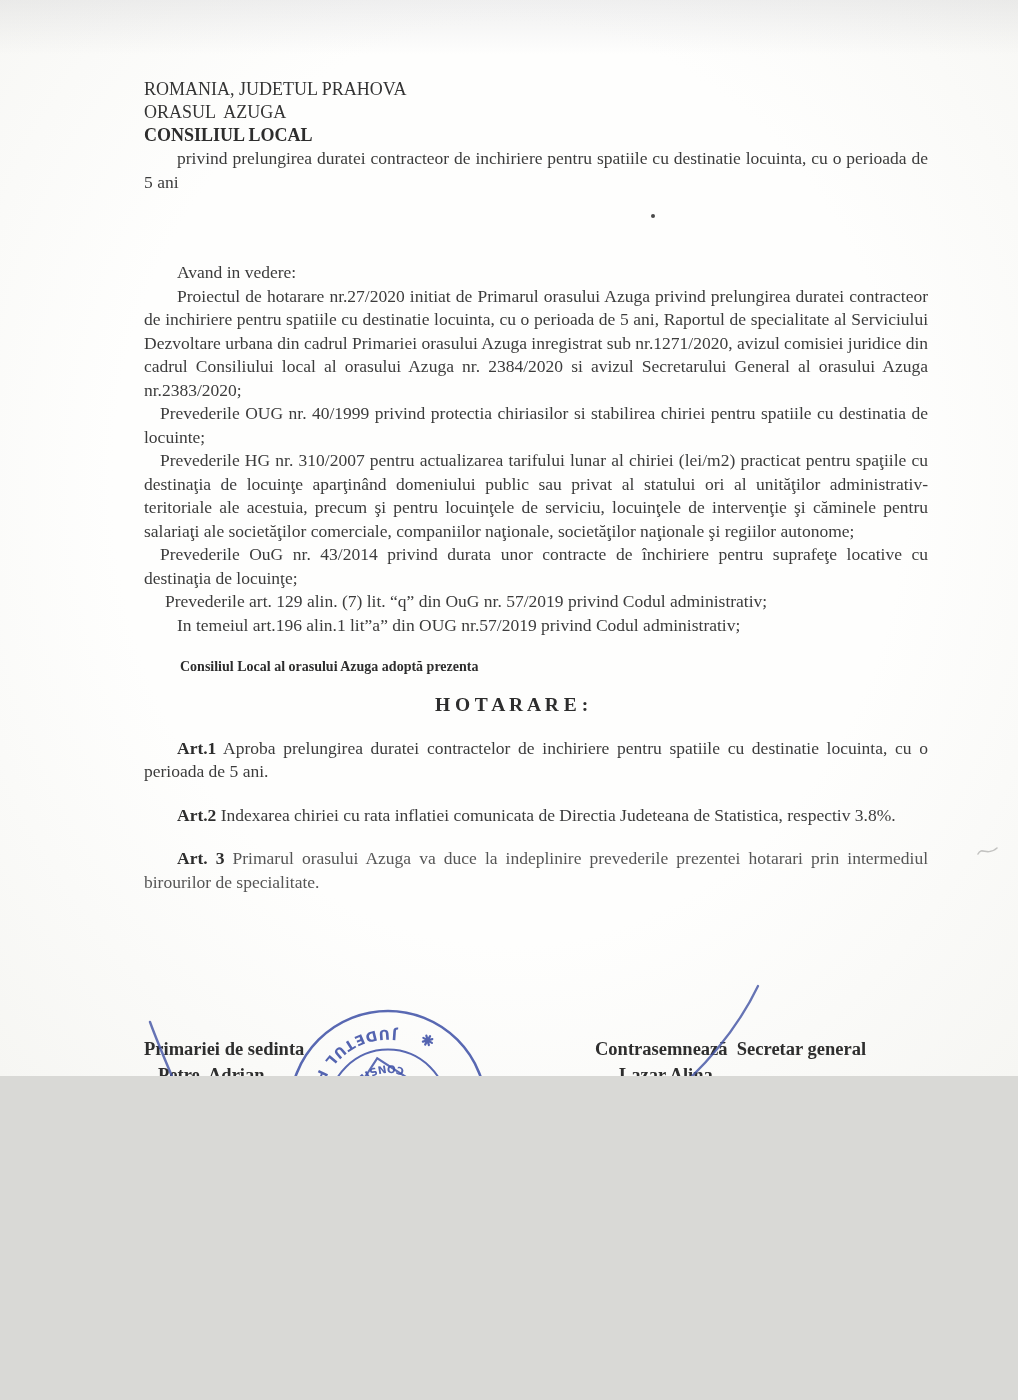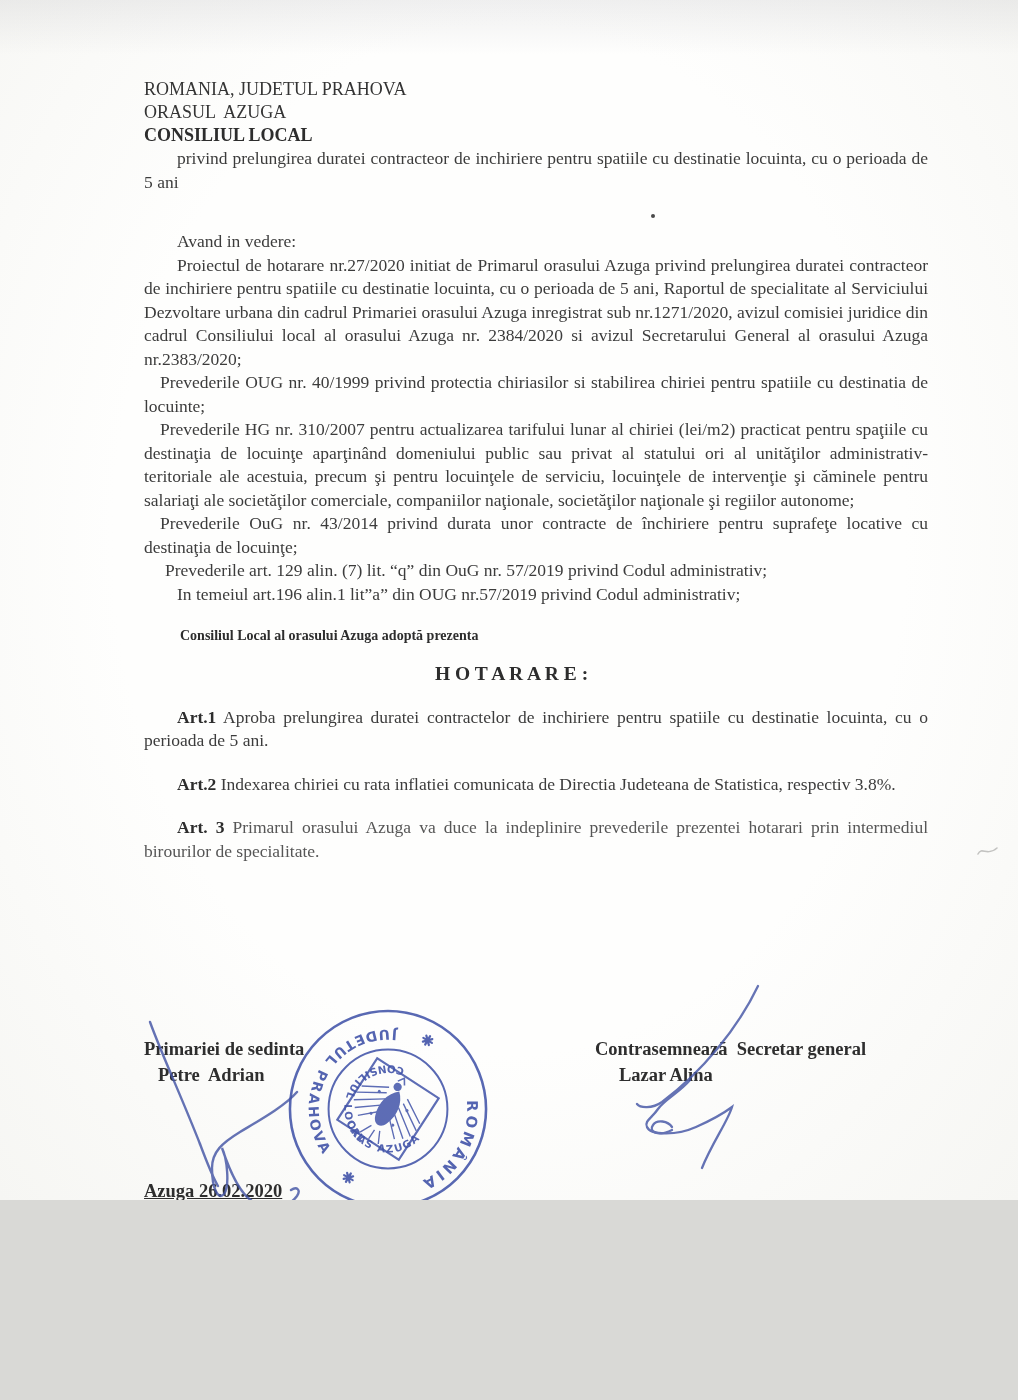--- a/index.html
+++ b/index.html
@@ -1,19 +1,19 @@
 <!DOCTYPE html>
 <html lang="ro"><head>
 <meta charset="utf-8">
 <title>Document</title>
 <style>
   html,body{margin:0;padding:0;background:#d9d9d6;}
   .page{
     position:relative;
-    width:1018px;height:1200px;
+    width:1018px;height:1076px;
     margin:0 auto;
     box-sizing:border-box;
     padding:0 90px 0 144px;
     background:radial-gradient(ellipse at 50% 45%, #fefefd 55%, #f6f6f3 100%);
     font-family:"Liberation Serif", serif;
     color:#3c3c3c;
     font-size:17.5px;
     line-height:23.5px;
     overflow:hidden;
   }
@@ -28,21 +28,21 @@
   .title{
     margin:56px 0 4px;
     padding-left:289px;
     font-size:20.5px;font-weight:bold;line-height:24px;
     letter-spacing:.5px;color:#2d2d2d;
   }
   .jp{text-align:justify;margin:0;}
   .ind33{text-indent:33px;}
   .ind16{text-indent:16px;}
   .ind21{text-indent:21px;}
-  .preamble{margin-top:36px;}
+  .preamble{margin-top:67px;}
   .adoption{margin:18px 0 0;text-indent:36px;font-size:14px;white-space:pre;}
   .decision{
     margin:14px 0 0;padding-left:291px;
     font-size:19.5px;font-weight:bold;line-height:24px;color:#2d2d2d;white-space:pre;
   }
   .article{margin-top:20px;}
   .article .lead{font-weight:bold;color:#2d2d2d;}
   .sig{position:absolute;font-weight:bold;font-size:18.5px;line-height:26px;color:#2e2e2e;}
   .sig div{white-space:pre;}
   #sig-left{left:144px;top:1036px;}

